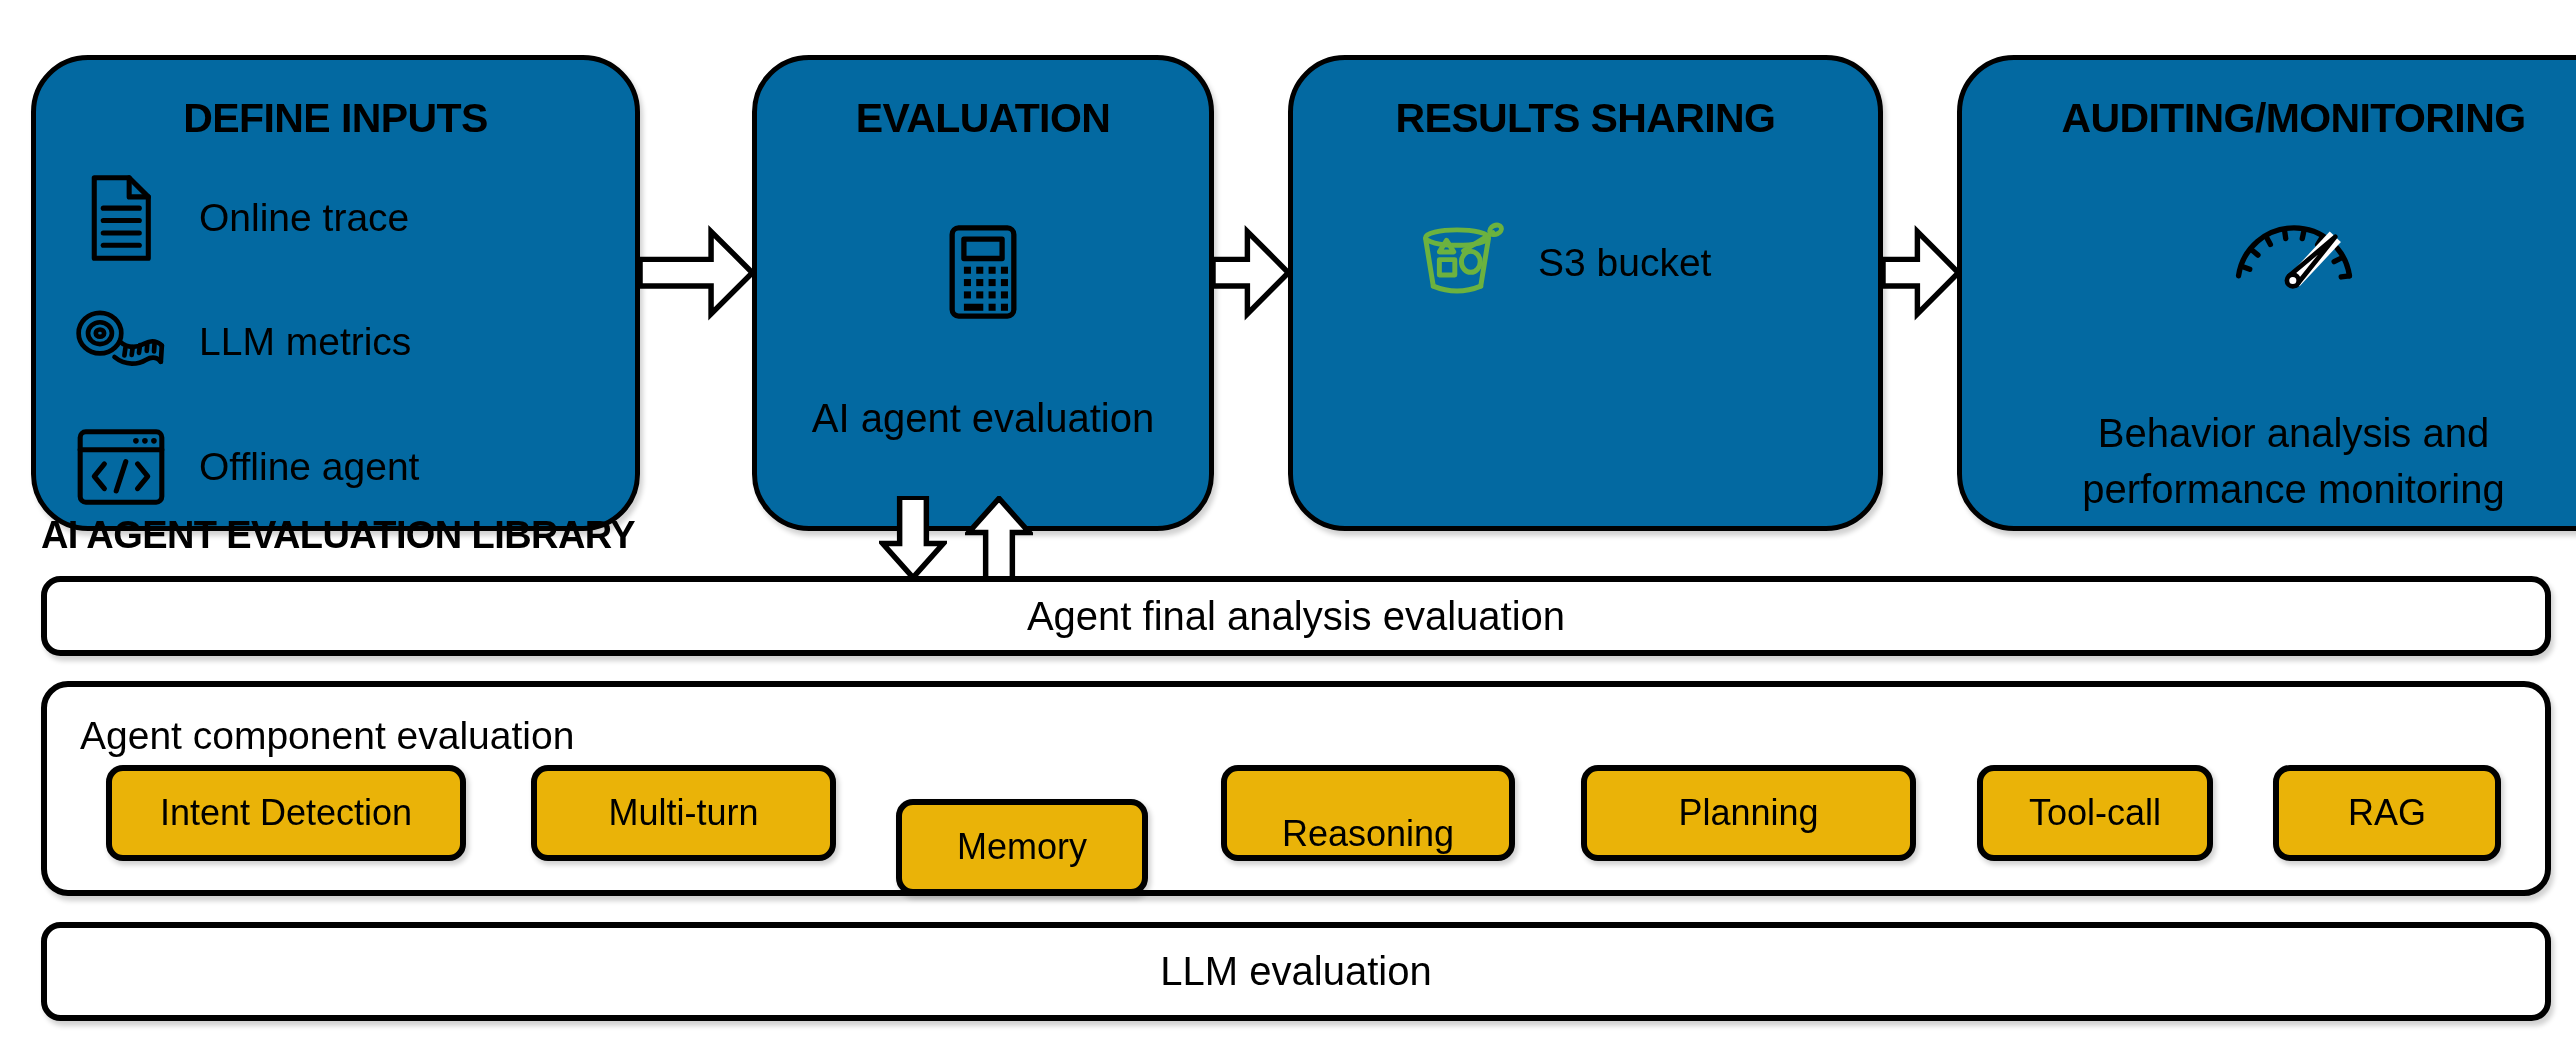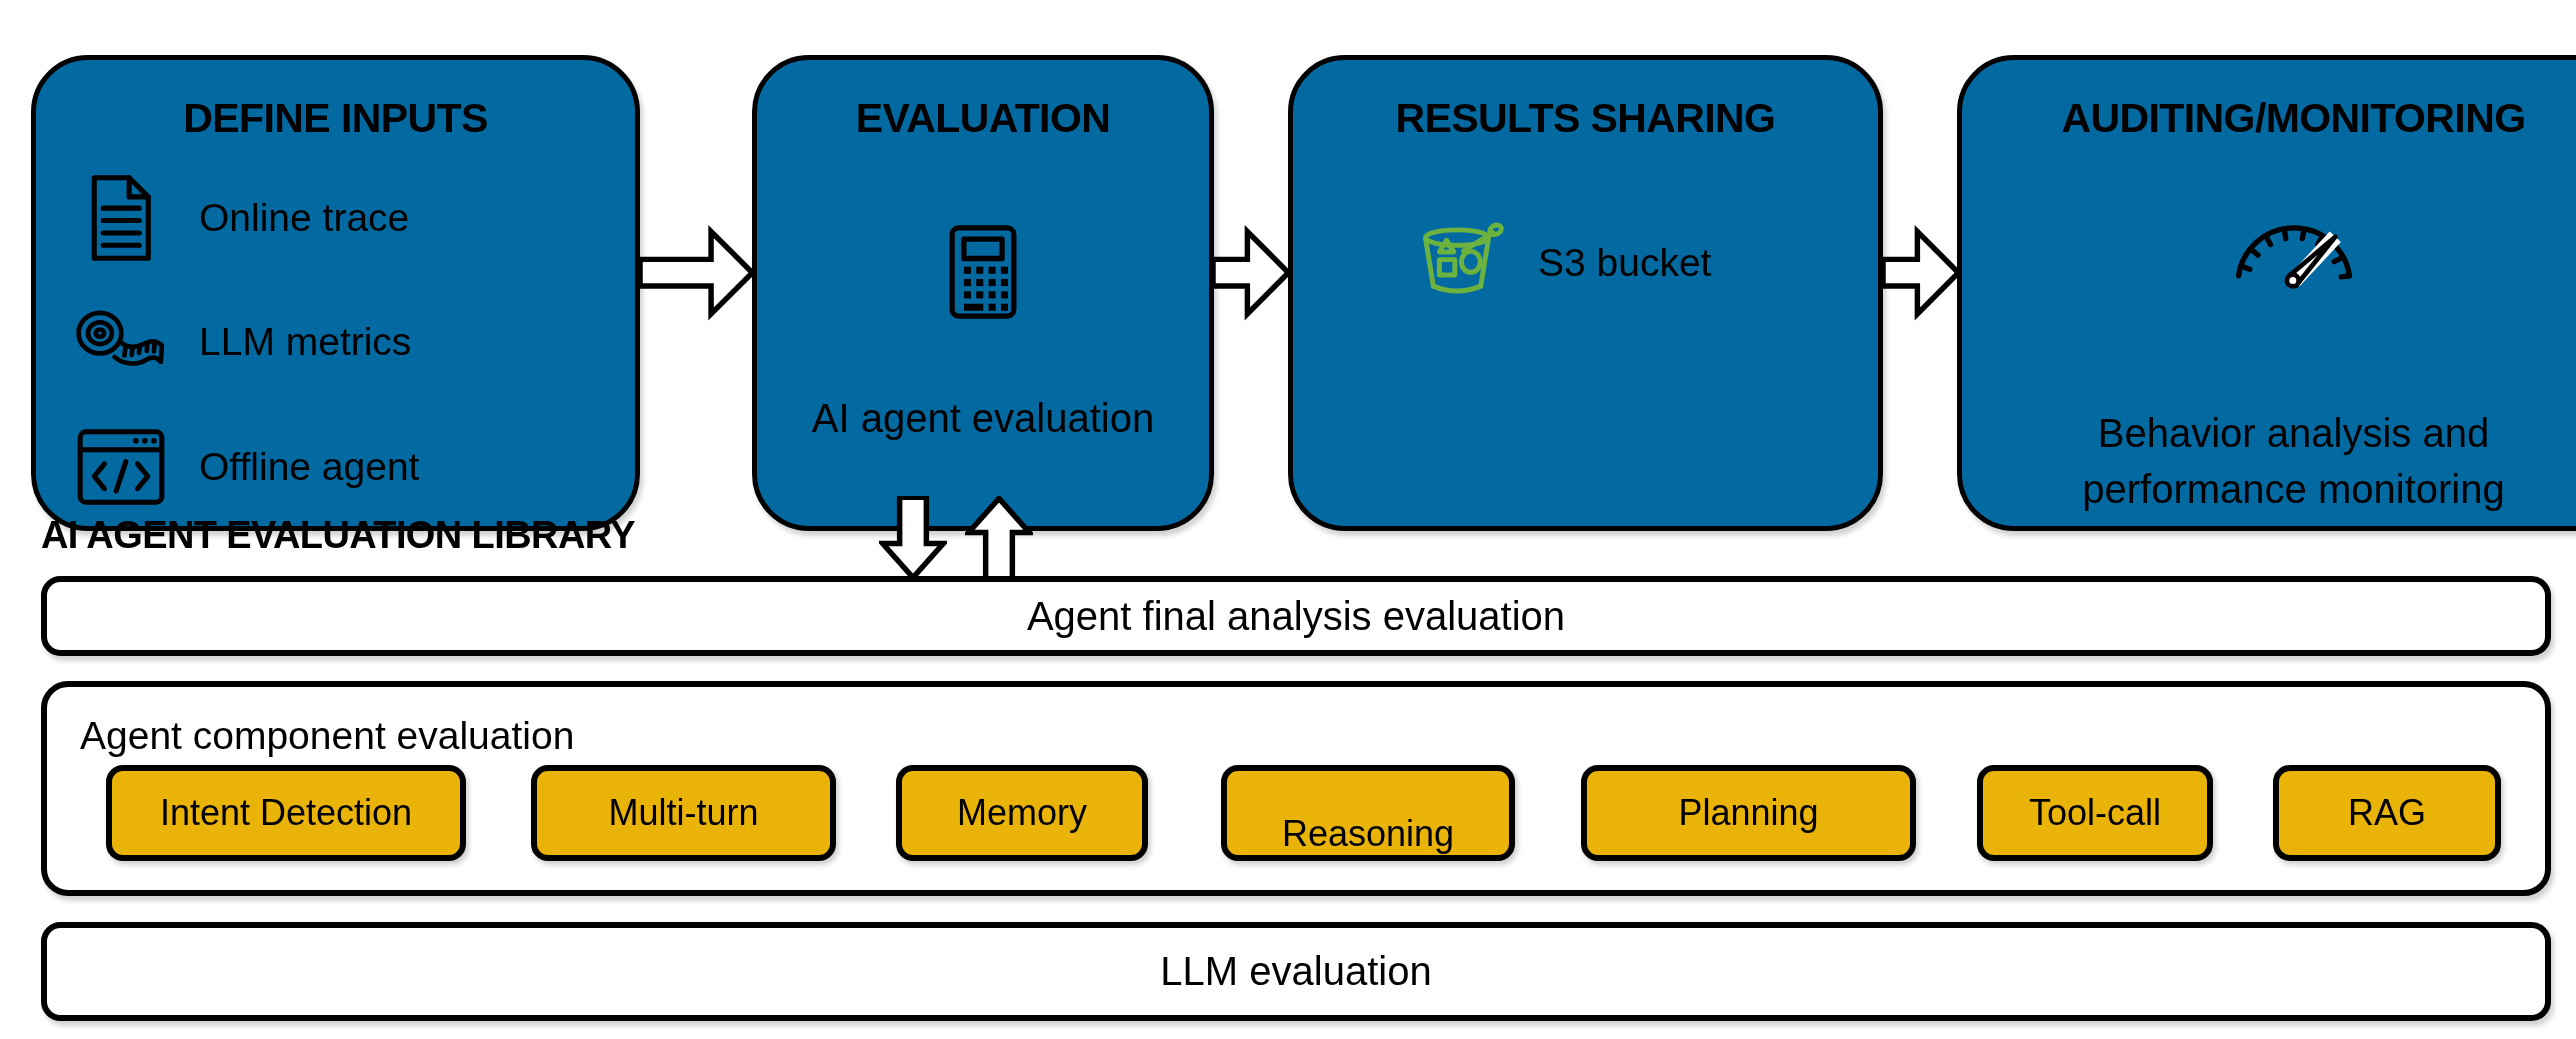--- a/index.html
+++ b/index.html
@@ -231,21 +231,21 @@
   </div>
 
   <div class="comp-box">
     <div class="comp-label">Agent component evaluation</div>
     <div class="sub-box" style="left:59px;width:360px;">
         <span>Intent Detection</span>
       </div>
     <div class="sub-box" style="left:484px;width:305px;">
         <span>Multi-turn</span>
       </div>
-    <div class="sub-box" style="left:849px;width:252px;">
+    <div class="sub-box" style="left:849px;width:252px;margin-top:34px;">
         <span>Memory</span>
       </div>
     <div class="sub-box" style="left:1174px;width:294px;align-items:flex-end;">
         <span>Reasoning</span>
       </div>
     <div class="sub-box" style="left:1534px;width:335px;">
         <span>Planning</span>
       </div>
     <div class="sub-box" style="left:1930px;width:236px;">
         <span>Tool-call</span>

